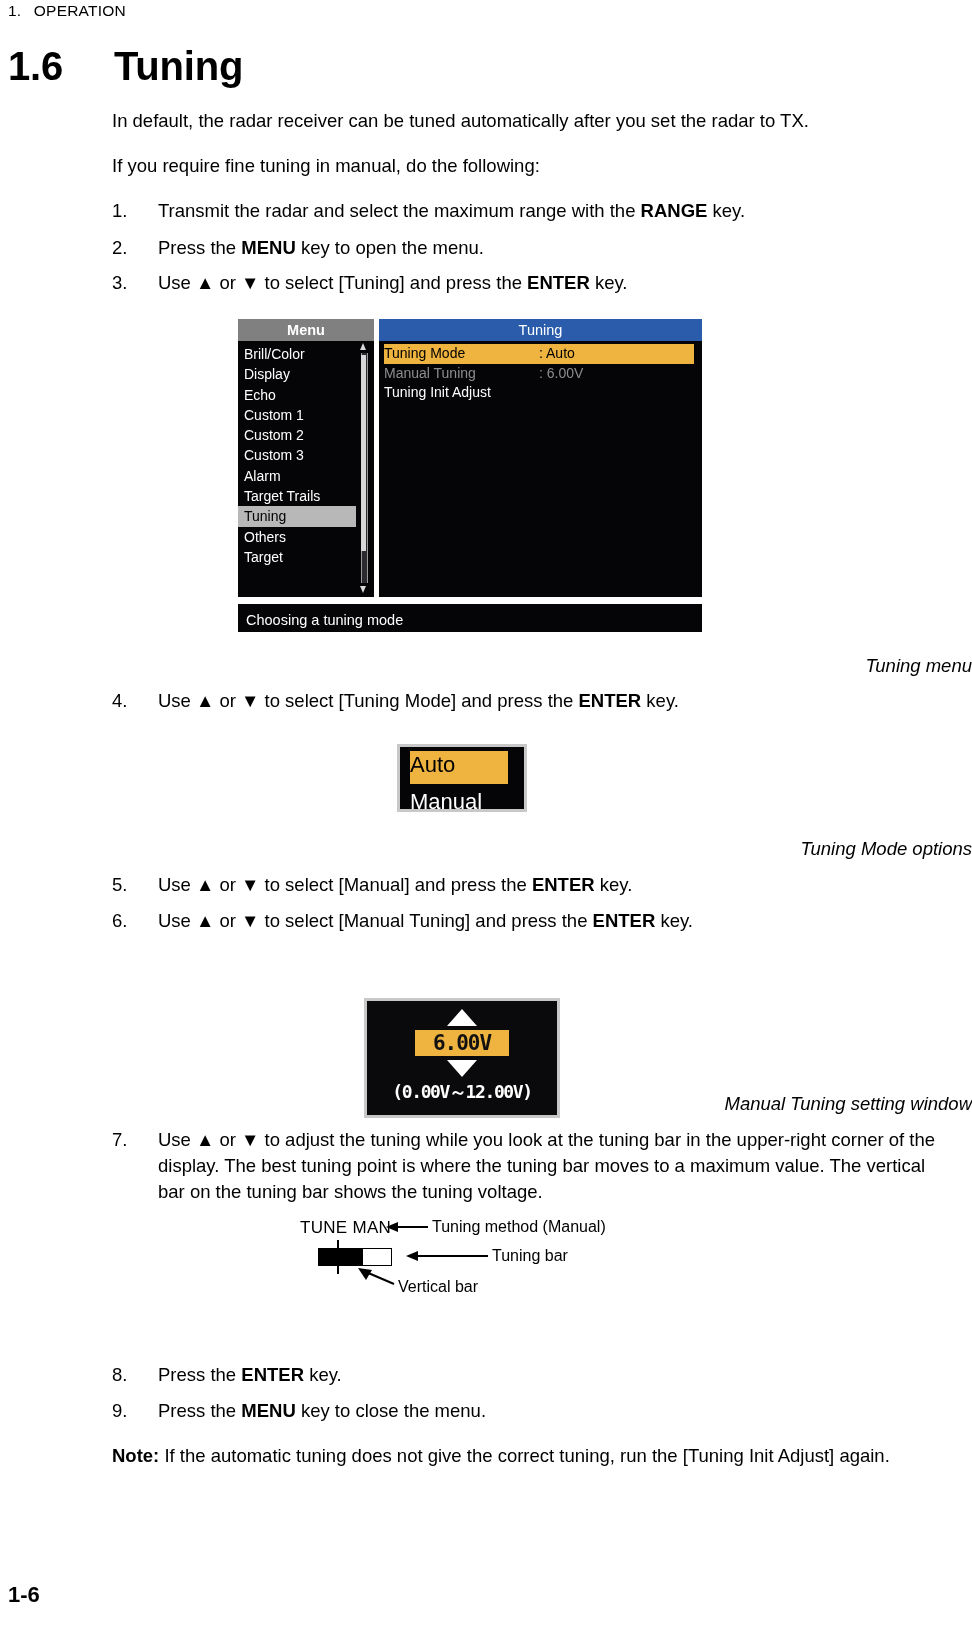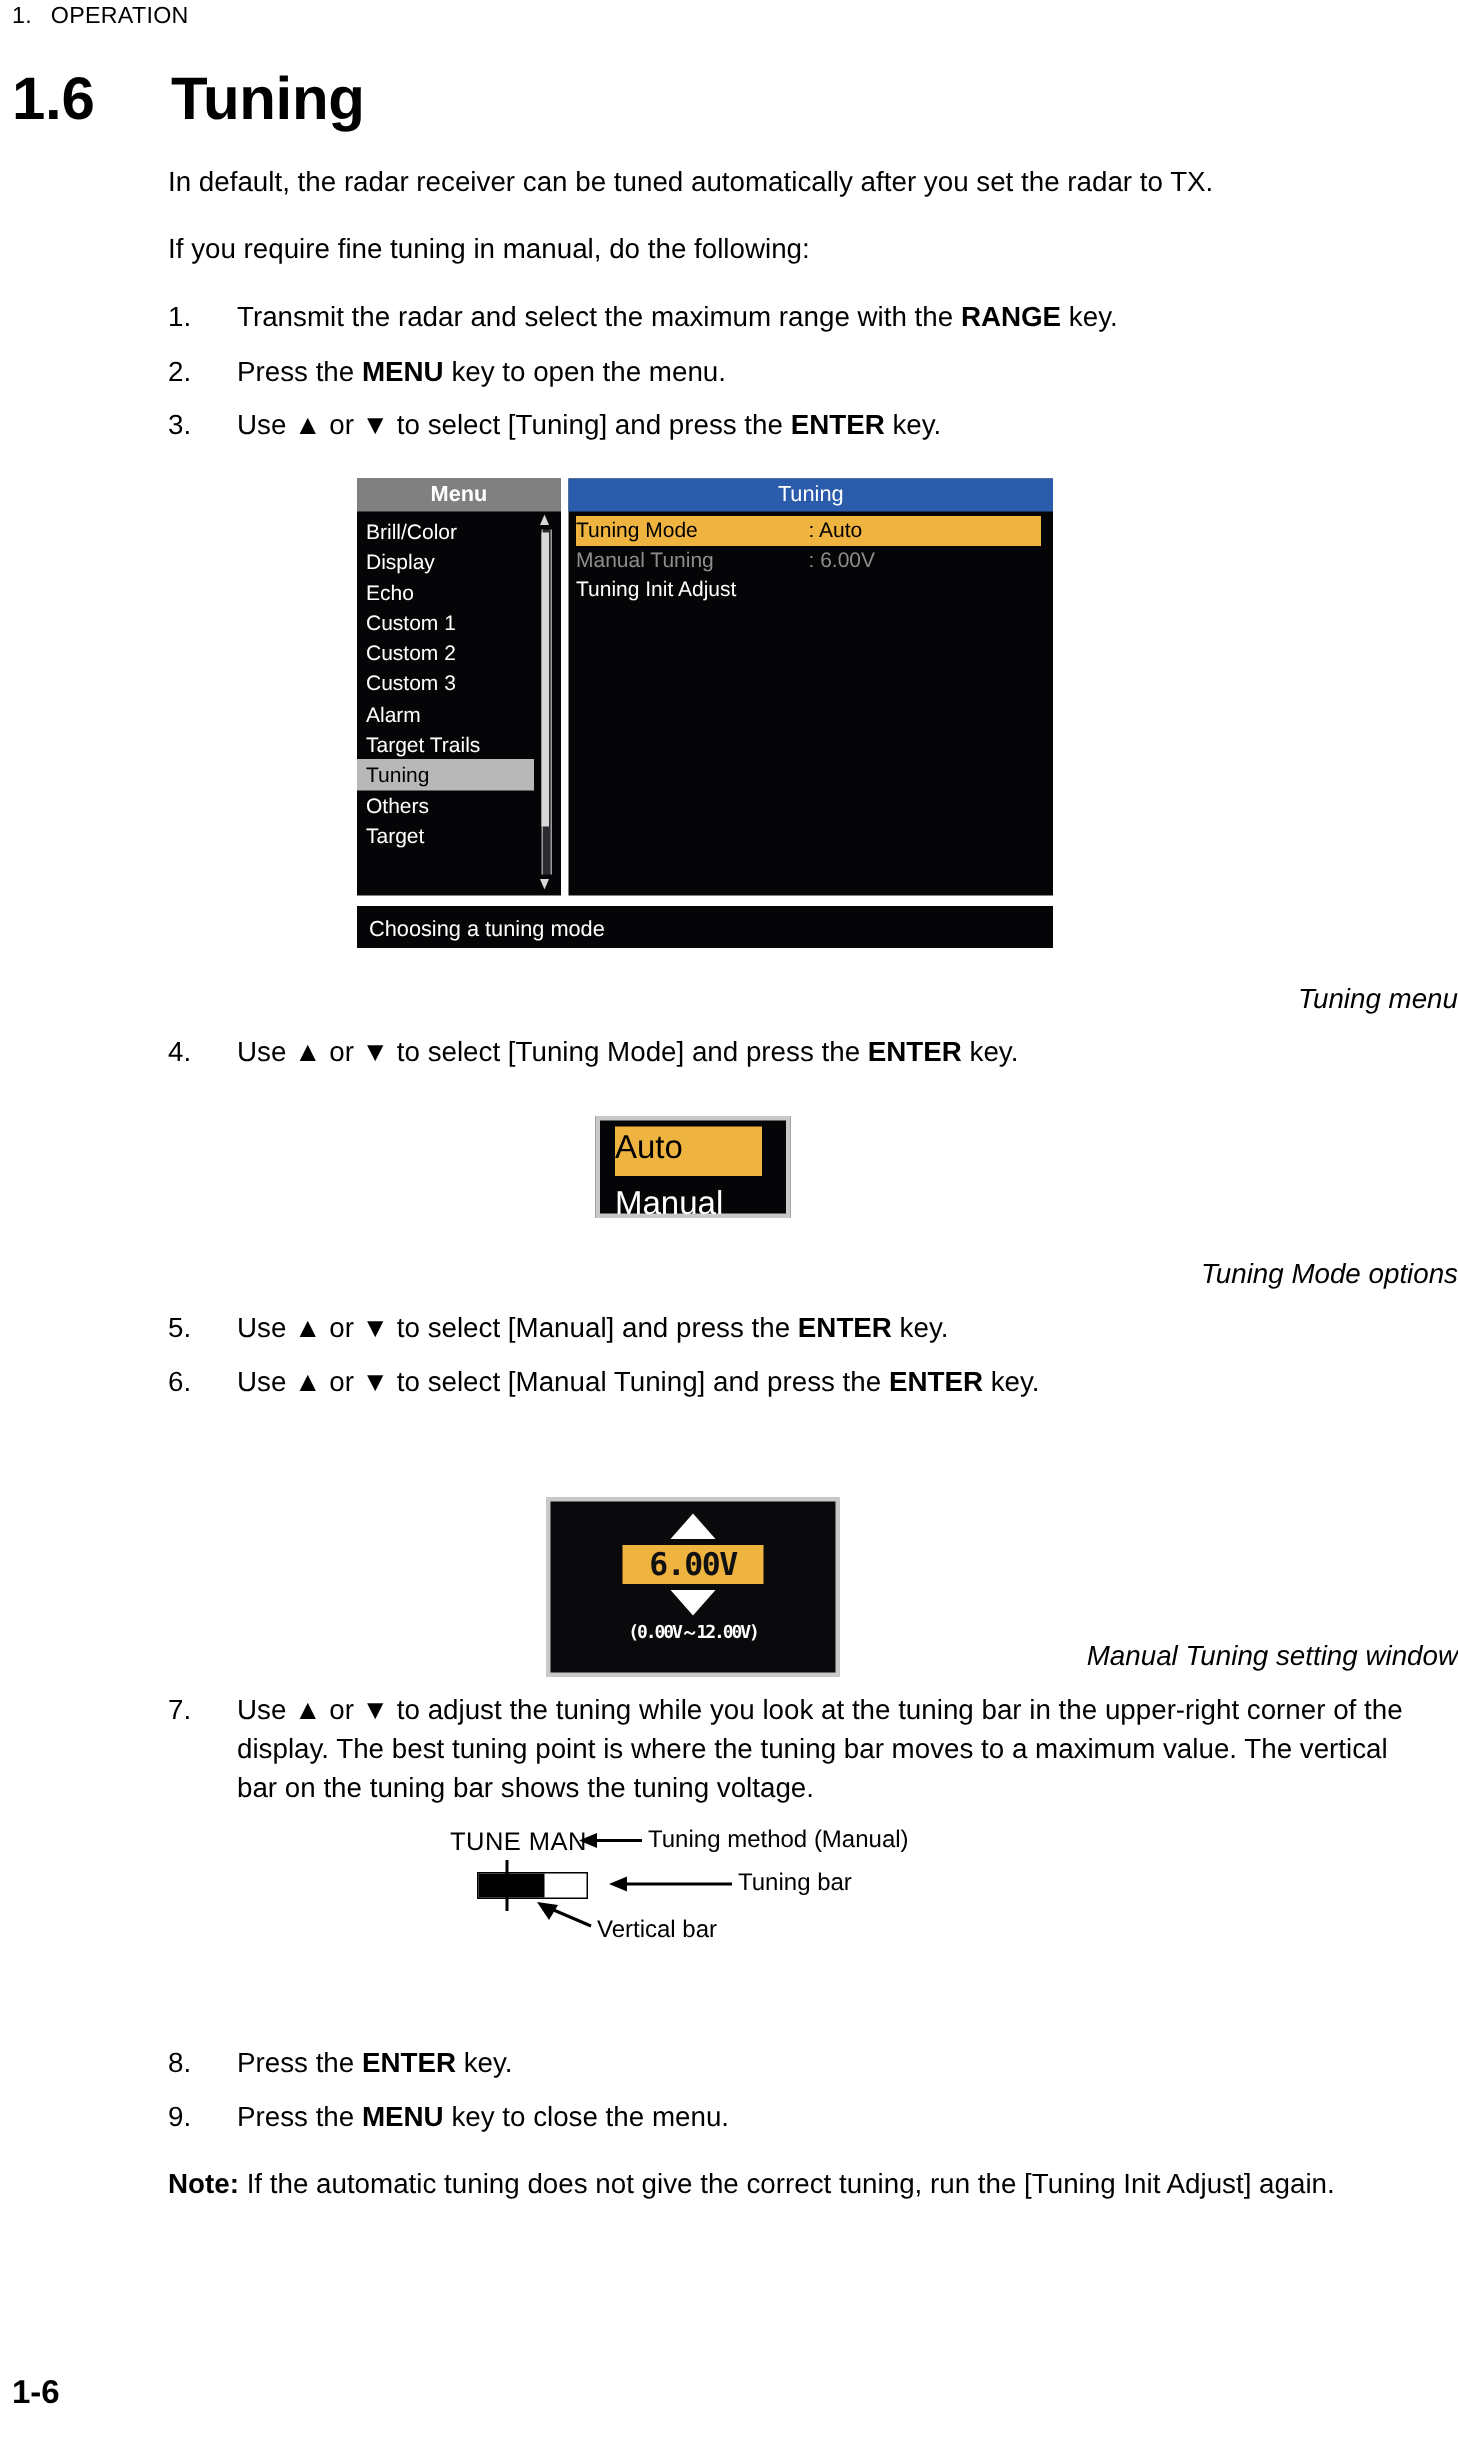--- a/index.html
+++ b/index.html
@@ -268,21 +268,21 @@
     text-align: center;
     line-height: 26px;
     height: 26px;
     letter-spacing: -1px;
   }
   .mt-range {
     text-align: center;
     color: #ffffff;
     font-family: "DejaVu Sans Mono", monospace;
     font-weight: bold;
-    font-size: 12px;
+    font-size: 18px;
     letter-spacing: -1.4px;
     margin-top: 3px;
   }
 
   
   .tb-wrap {
     position: absolute;
     left: 290px;
     top: 1218px;
     width: 420px;

